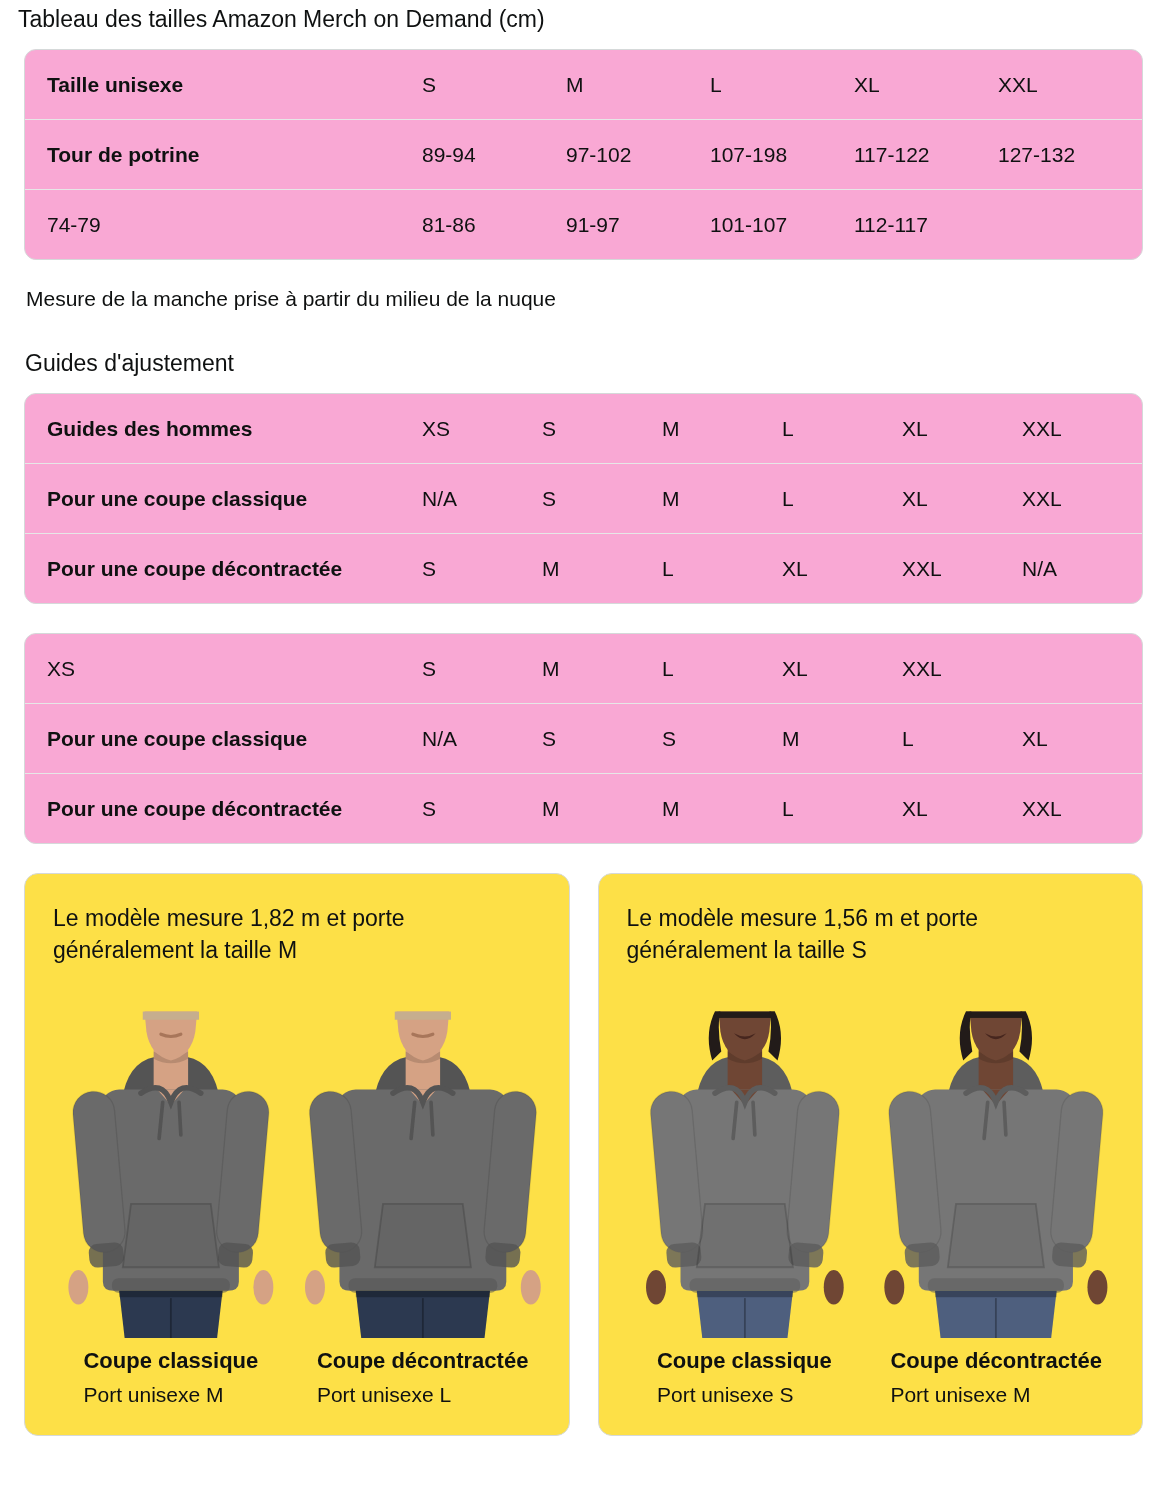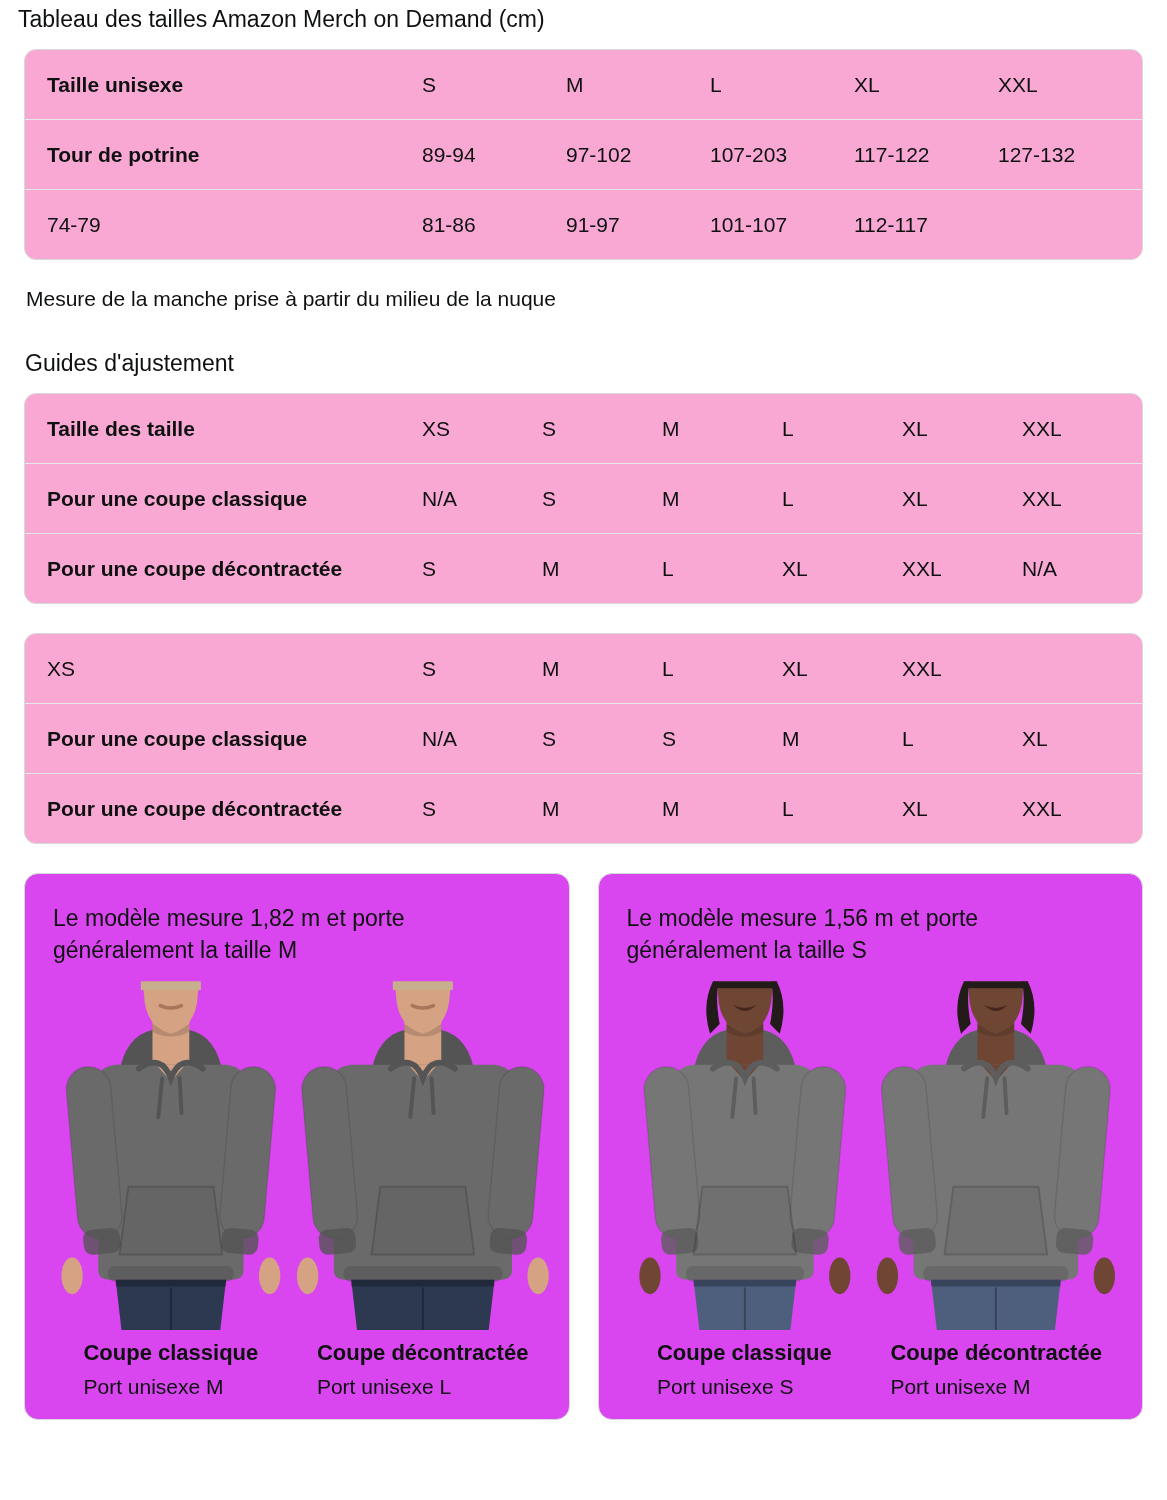--- a/index.html
+++ b/index.html
@@ -19,24 +19,24 @@
   .trow{display:grid;align-items:center;height:69px;padding-left:22px}
   .t5 .trow{grid-template-columns:375px repeat(5,1fr)}
   .t6 .trow{grid-template-columns:375px repeat(6,1fr)}
   .trow + .trow{border-top:1px solid var(--row-divider)}
   .tlabel{font-weight:700;font-size:21px;white-space:nowrap}
   .tcell{font-size:21px;white-space:nowrap}
   .note{font-size:21px;margin:27px 0 0 12px}
   .section-heading{font-size:23px;font-weight:400;margin:39px 0 16px 11px}
   .mt29{margin-top:29px}
   .cards{display:flex;gap:28px;margin:29px 10px 0}
-  .card{flex:1;border:1px solid var(--table-border);border-radius:14px;padding:28px 20px 20px;background:#d946ef}
+  .card{flex:1;border:1px solid var(--table-border);border-radius:14px;padding:28px 20px 20px;background:#fde047}
   .card-caption{font-size:23px;line-height:1.4;margin:0 8px 14px;color:var(--text)}
   .photos{display:flex}
-  .photo-block{flex:1;margin:0;display:flex;flex-direction:column;align-items:center;min-width:0}
+  .photo-block{flex:1;margin:8px;display:flex;flex-direction:column;align-items:center;min-width:0}
   .model-photo{width:100%;max-width:252px;height:350px}
   .model-photo svg{width:100%;height:100%;display:block}
   .fit-label{font-weight:700;font-size:22px;text-align:center;margin-top:10px}
   .size-label{font-size:21px;text-align:left;margin-top:9px}
 </style>
 </head>
 <body>
 
 <div class="page">
 
@@ -48,40 +48,40 @@
       <div class="tcell">S</div>
       <div class="tcell">M</div>
       <div class="tcell">L</div>
       <div class="tcell">XL</div>
       <div class="tcell">XXL</div>
     </div>
     <div class="trow">
       <div class="tlabel">Tour de potrine</div>
       <div class="tcell">89-94</div>
       <div class="tcell">97-102</div>
-      <div class="tcell">107-203</div>
+      <div class="tcell">107-198</div>
       <div class="tcell">117-122</div>
       <div class="tcell">127-132</div>
     </div>
     <div class="trow">
       <div class="tcell">74-79</div>
       <div class="tcell">81-86</div>
       <div class="tcell">91-97</div>
       <div class="tcell">101-107</div>
       <div class="tcell">112-117</div>
     </div>
   </div>
 
   <p class="note">Mesure de la manche prise à partir du milieu de la nuque</p>
 
   <h2 class="section-heading">Guides d'ajustement</h2>
 
   <div class="size-table t6">
     <div class="trow">
-      <div class="tlabel">Taille des taille</div>
+      <div class="tlabel">Guides des hommes</div>
       <div class="tcell">XS</div>
       <div class="tcell">S</div>
       <div class="tcell">M</div>
       <div class="tcell">L</div>
       <div class="tcell">XL</div>
       <div class="tcell">XXL</div>
     </div>
     <div class="trow">
       <div class="tlabel">Pour une coupe classique</div>
       <div class="tcell">N/A</div>

